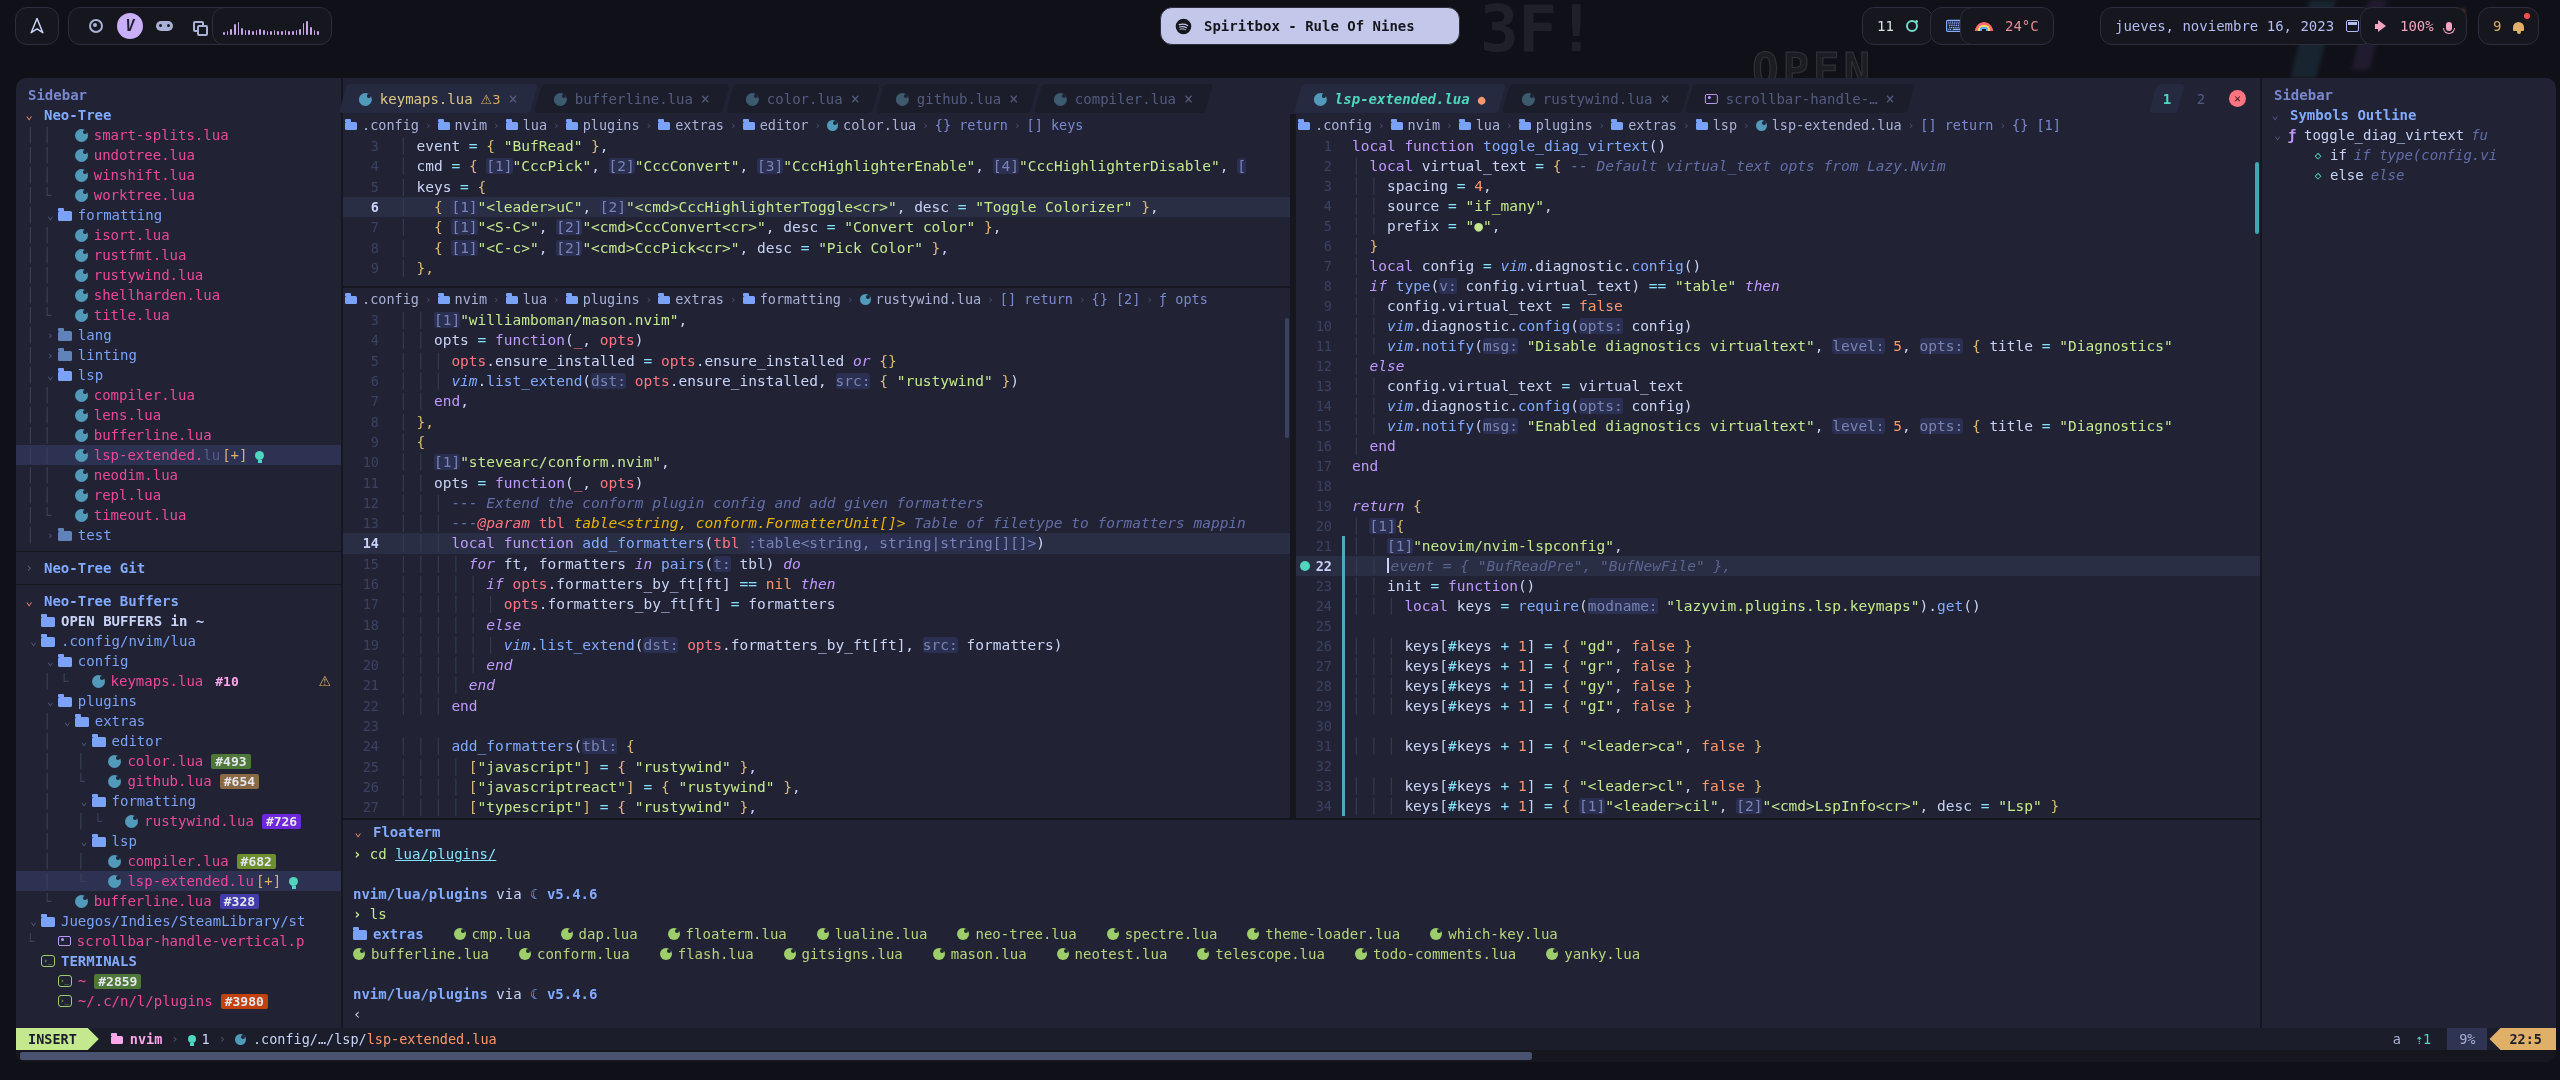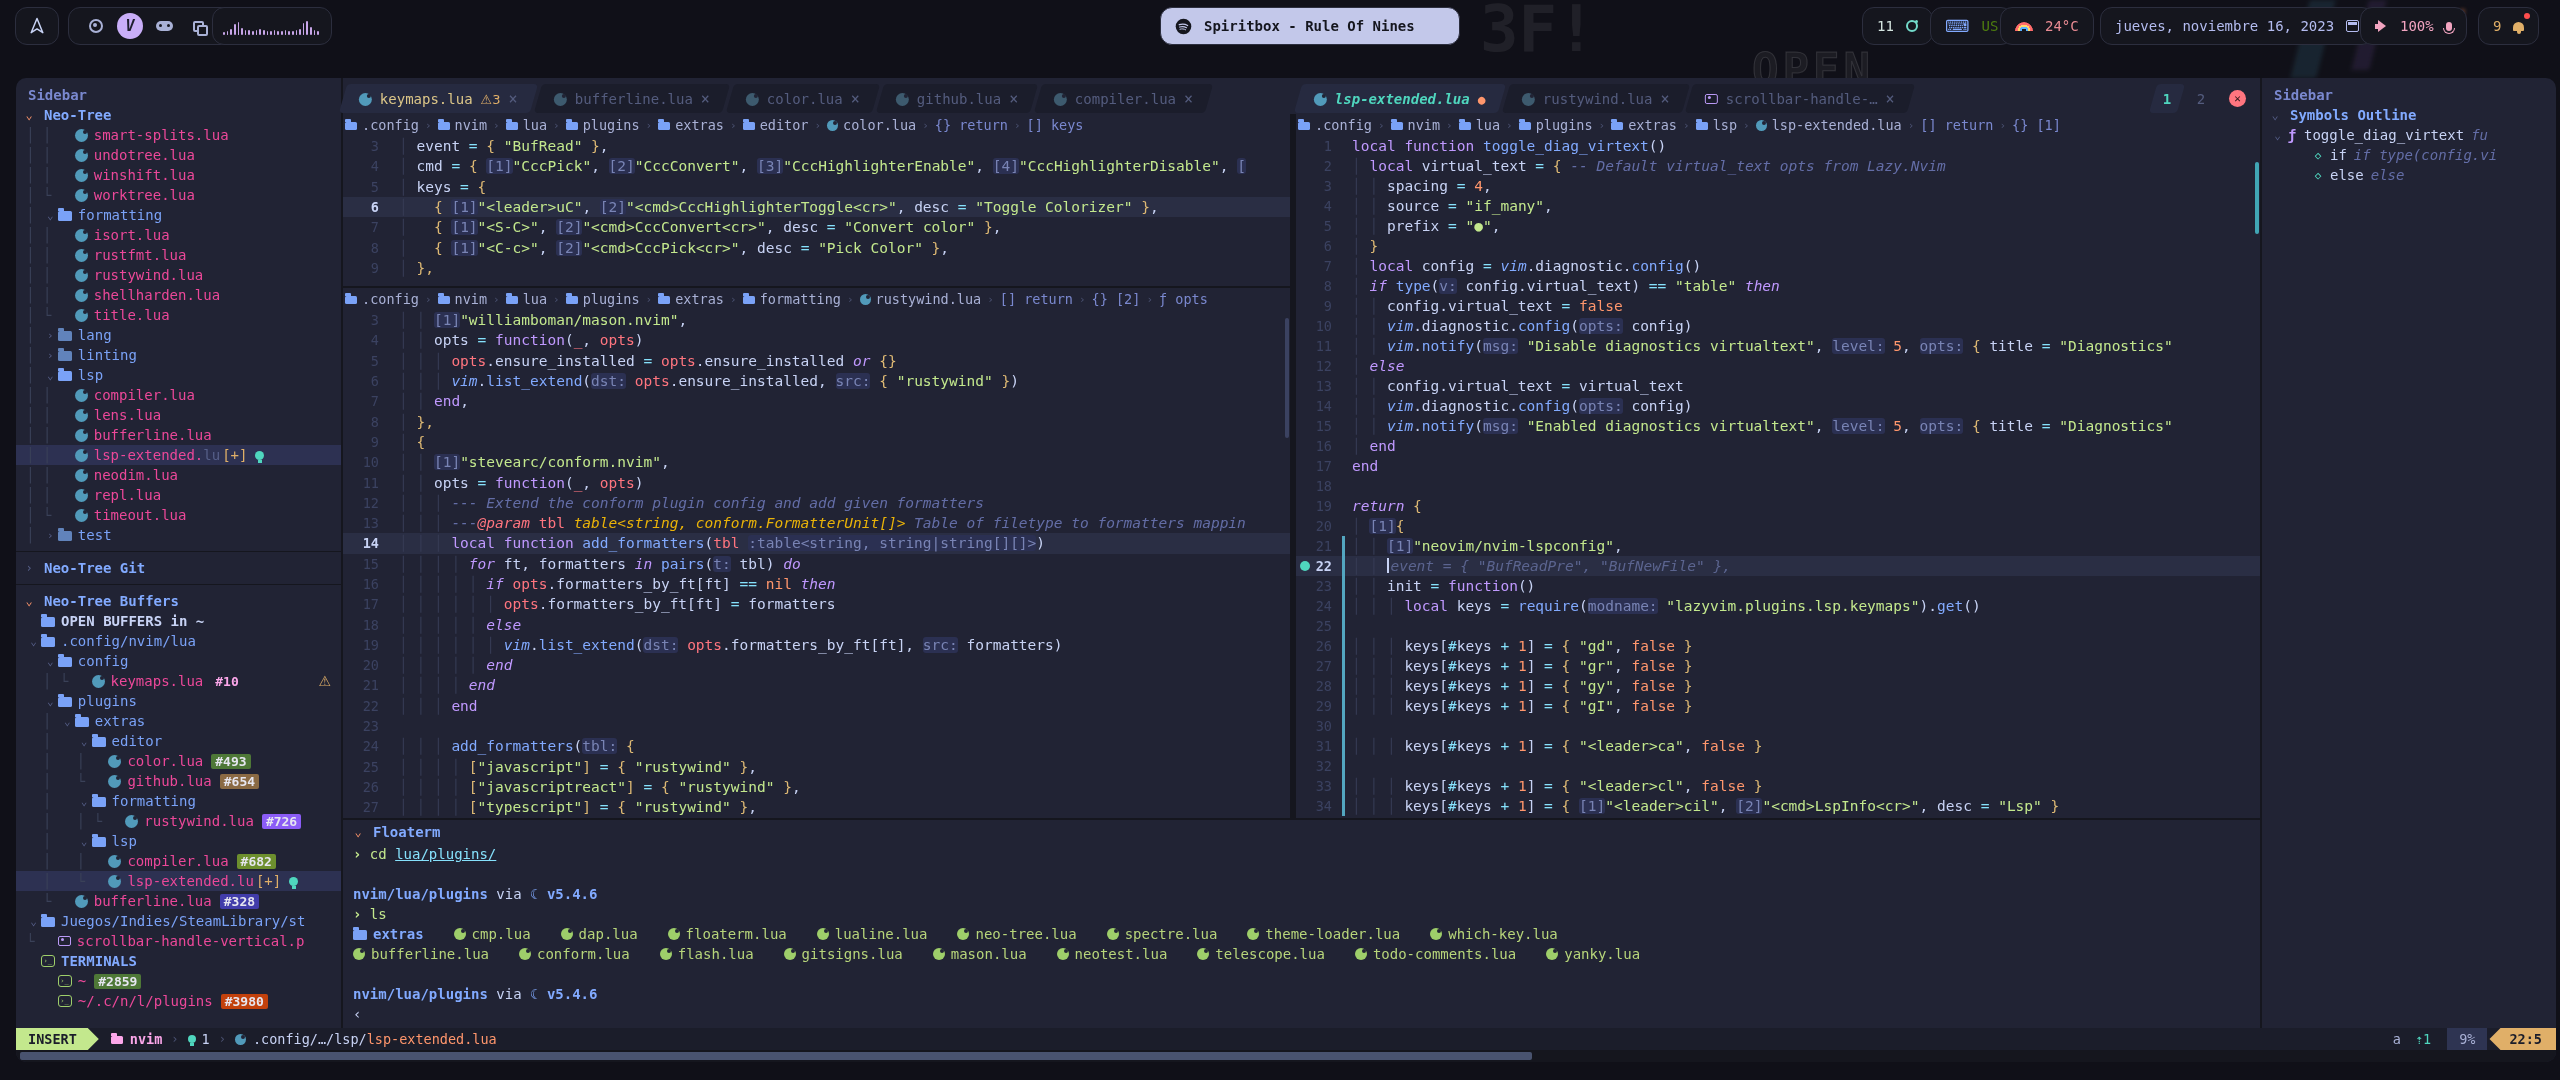--- a/index.html
+++ b/index.html
@@ -255,21 +255,21 @@
     </div>
 
     <div class="pill w-upd" style="left:1862px;">
       <span class="w-upd">11</span>
       <span class="i-upd"></span>
     </div>
     <div class="pill" style="left:1930px;">
       <span class="i-kbd">⌨</span>
       <span class="w-kbd">US</span>
     </div>
-    <div class="pill" style="left:2000px;">
+    <div class="pill" style="left:1960px;">
       <span class="i-rainbow"></span>
       <span class="w-temp">24°C</span>
     </div>
     <div class="pill" style="left:2100px;">
       <span class="w-date">jueves, noviembre 16, 2023</span>
       <span class="i-cal"></span>
     </div>
     <div class="pill" style="left:2360px;">
       <span class="i-spk"></span>
       <span class="w-vol">100%</span>
@@ -325,21 +325,21 @@
           <div class="sb-row strong"><span class="gds"></span><span class="exp"></span><span class="i-foldero"></span><span class="sb-lb">OPEN BUFFERS in ~</span></div>
           <div class="sb-row"><span class="gds"></span><span class="exp">⌄</span><span class="i-foldero"></span><span class="sb-lb folderlb">.config/nvim/lua</span></div>
           <div class="sb-row"><span class="gds">  </span><span class="exp">⌄</span><span class="i-foldero"></span><span class="sb-lb folderlb">config</span></div>
           <div class="sb-row"><span class="gds">  │ └ </span><span class="exp"></span><span class="i-lua"></span><span class="sb-lb">keymaps.lua</span><span class="badge" style="background: transparent; color: rgb(252, 167, 234);">#10</span><span class="warn-abs">⚠</span></div>
           <div class="sb-row"><span class="gds">  </span><span class="exp">⌄</span><span class="i-foldero"></span><span class="sb-lb folderlb">plugins</span></div>
           <div class="sb-row"><span class="gds">  │ </span><span class="exp">⌄</span><span class="i-foldero"></span><span class="sb-lb folderlb">extras</span></div>
           <div class="sb-row"><span class="gds">  │   </span><span class="exp">⌄</span><span class="i-foldero"></span><span class="sb-lb folderlb">editor</span></div>
           <div class="sb-row"><span class="gds">  │   │ </span><span class="exp"></span><span class="i-lua"></span><span class="sb-lb">color.lua</span><span class="badge" style="background: rgb(78, 120, 55); color: rgb(230, 230, 240);">#493</span></div>
           <div class="sb-row"><span class="gds">  │   └ </span><span class="exp"></span><span class="i-lua"></span><span class="sb-lb">github.lua</span><span class="badge" style="background: rgb(138, 106, 68); color: rgb(230, 230, 240);">#654</span></div>
           <div class="sb-row"><span class="gds">  │   </span><span class="exp">⌄</span><span class="i-foldero"></span><span class="sb-lb folderlb">formatting</span></div>
-          <div class="sb-row"><span class="gds">  │   │ └ </span><span class="exp"></span><span class="i-lua"></span><span class="sb-lb">rustywind.lua</span><span class="badge" style="background: #8b5cf6; color: rgb(230, 230, 240);">#726</span></div>
+          <div class="sb-row"><span class="gds">  │   │ └ </span><span class="exp"></span><span class="i-lua"></span><span class="sb-lb">rustywind.lua</span><span class="badge" style="background: #6d28d9; color: rgb(230, 230, 240);">#726</span></div>
           <div class="sb-row"><span class="gds">  │   </span><span class="exp">⌄</span><span class="i-foldero"></span><span class="sb-lb folderlb">lsp</span></div>
           <div class="sb-row"><span class="gds">  │   │ </span><span class="exp"></span><span class="i-lua"></span><span class="sb-lb">compiler.lua</span><span class="badge" style="background: rgb(109, 143, 46); color: rgb(230, 230, 240);">#682</span></div>
           <div class="sb-row sel"><span class="gds">  │   └ </span><span class="exp"></span><span class="i-lua"></span><span class="sb-lb">lsp-extended.lu</span><span class="plus">[+]</span><span class="i-bulb"></span></div>
           <div class="sb-row"><span class="gds">  └ </span><span class="exp"></span><span class="i-lua"></span><span class="sb-lb">bufferline.lua</span><span class="badge" style="background: rgb(65, 60, 170); color: rgb(230, 230, 240);">#328</span></div>
           <div class="sb-row"><span class="gds"></span><span class="exp">⌄</span><span class="i-foldero"></span><span class="sb-lb folderlb">Juegos/Indies/SteamLibrary/st</span></div>
           <div class="sb-row"><span class="gds">└ </span><span class="exp"></span><span class="i-img"></span><span class="sb-lb">scrollbar-handle-vertical.p</span></div>
           <div class="sb-row hdr"><span class="gds"></span><span class="exp"></span><span class="i-term"></span><span class="sb-lb">TERMINALS</span></div>
           <div class="sb-row"><span class="gds">  </span><span class="exp"></span><span class="i-term"></span><span class="sb-lb">~</span><span class="badge" style="background: rgb(78, 120, 55); color: rgb(230, 230, 240);">#2859</span></div>
           <div class="sb-row"><span class="gds">  </span><span class="exp"></span><span class="i-term"></span><span class="sb-lb">~/.c/n/l/plugins</span><span class="badge" style="background: #c2410c; color: rgb(230, 230, 240);">#3980</span></div>
         </div>

